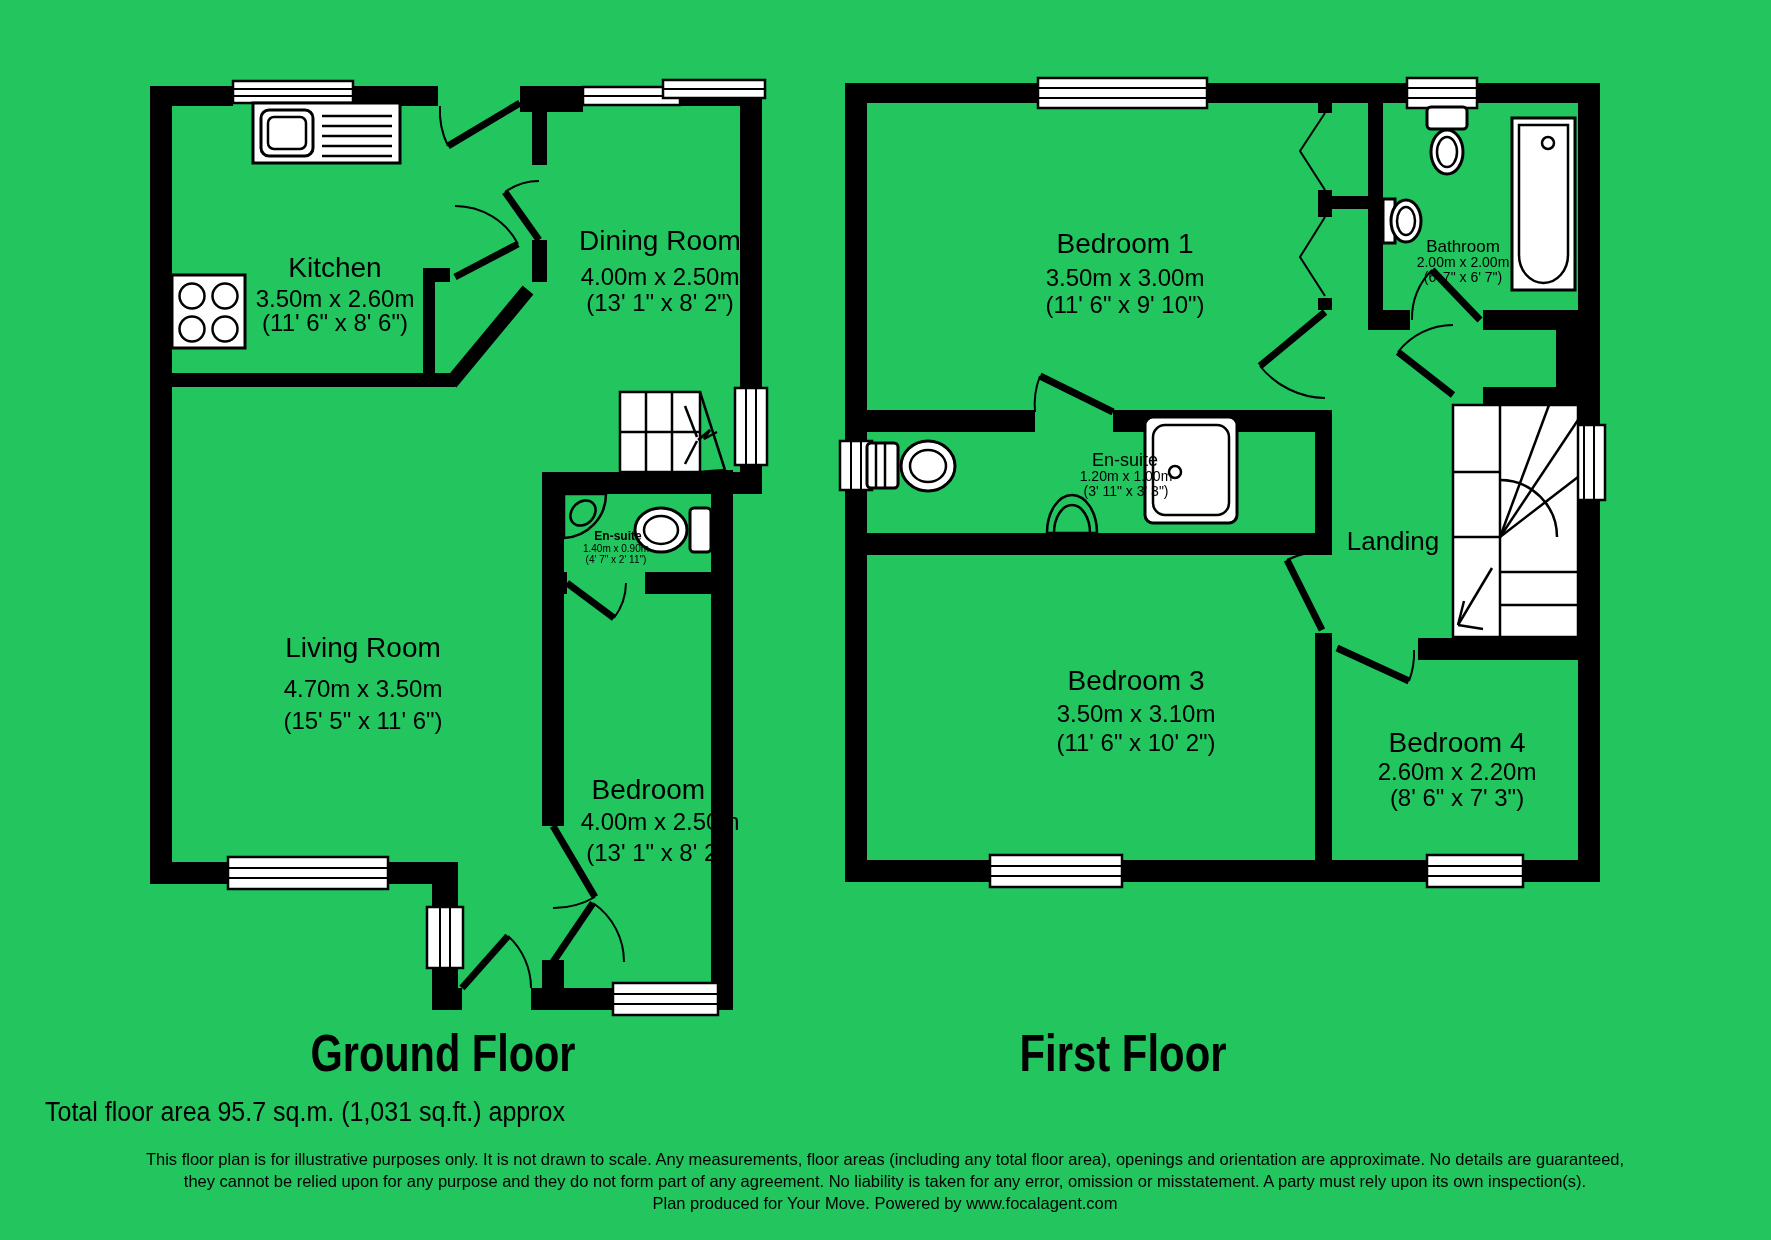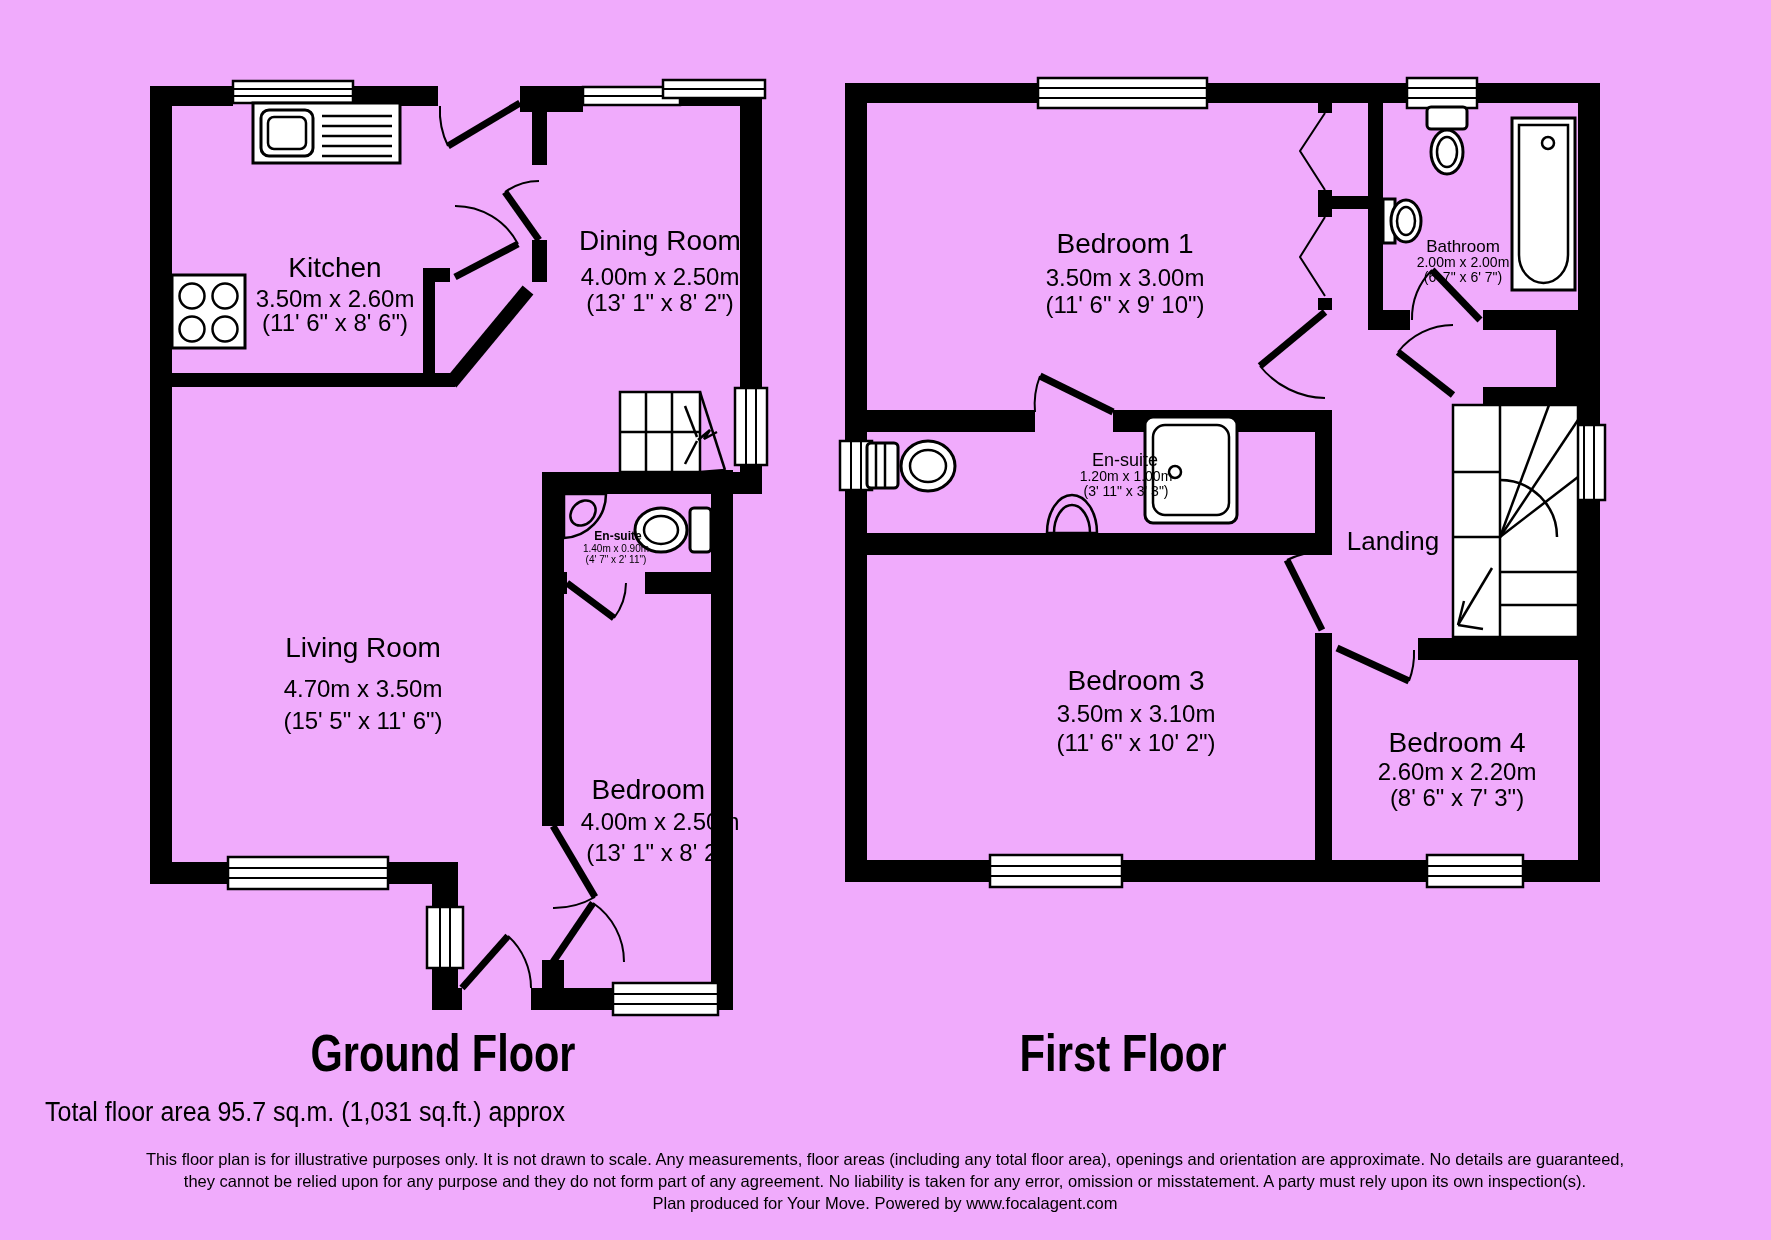--- a/index.html
+++ b/index.html
@@ -1,16 +1,16 @@
 <!DOCTYPE html>
 <html><head>
 <meta charset="utf-8">
 <style>
   html,body{margin:0;padding:0;background:#fff;}
-  #canvas{position:relative;width:1771px;height:1240px;background:#f0abfc;overflow:hidden;}
+  #canvas{position:relative;width:1771px;height:1240px;background:#22c55e;overflow:hidden;}
   svg{position:absolute;left:0;top:0;}
   text{font-family:"Liberation Sans","DejaVu Sans",sans-serif;fill:#000;}
   .wall{fill:#000;stroke:none;}
   .win{fill:#fff;stroke:#000;stroke-width:2.5;}
   .wline{stroke:#000;stroke-width:2;fill:none;}
   .door{stroke:#000;stroke-width:7;fill:none;stroke-linecap:butt;}
   .arc{fill:none;stroke:#000;stroke-width:2;}
   .fix{fill:#fff;stroke:#000;stroke-width:3;}
   .fixthin{fill:none;stroke:#000;stroke-width:2.5;}
   .stair{fill:none;stroke:#000;stroke-width:2.5;}

